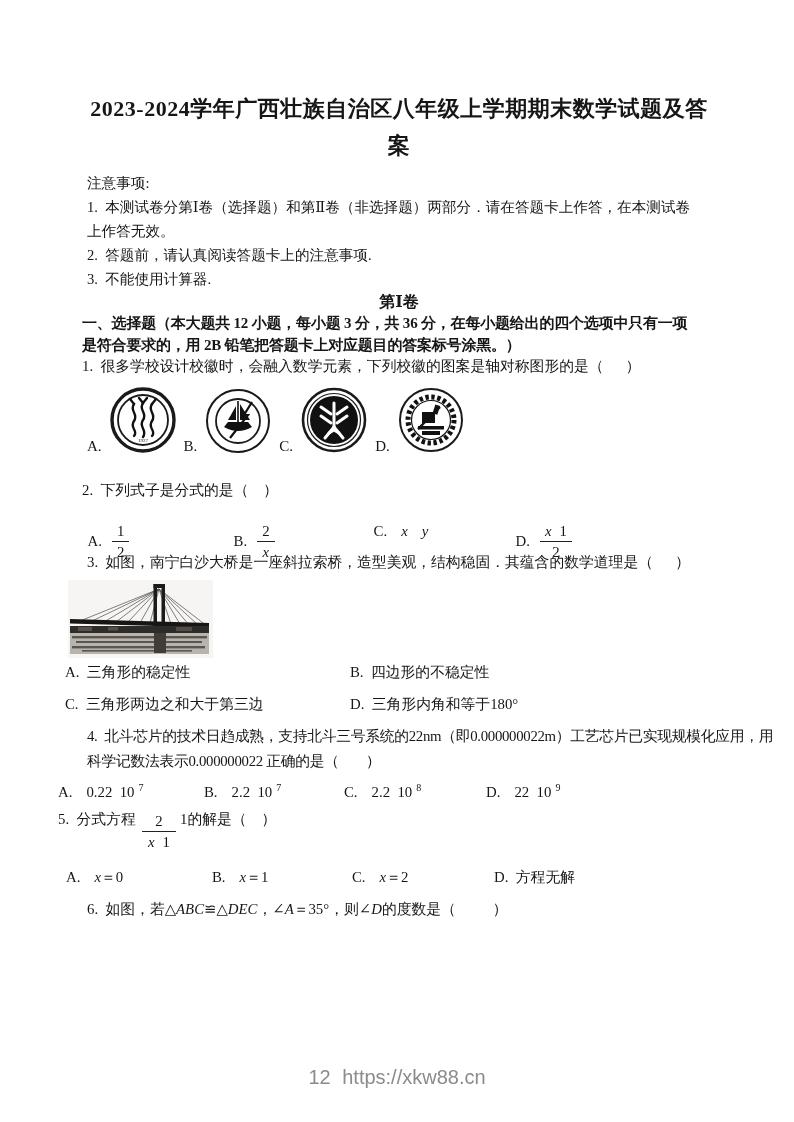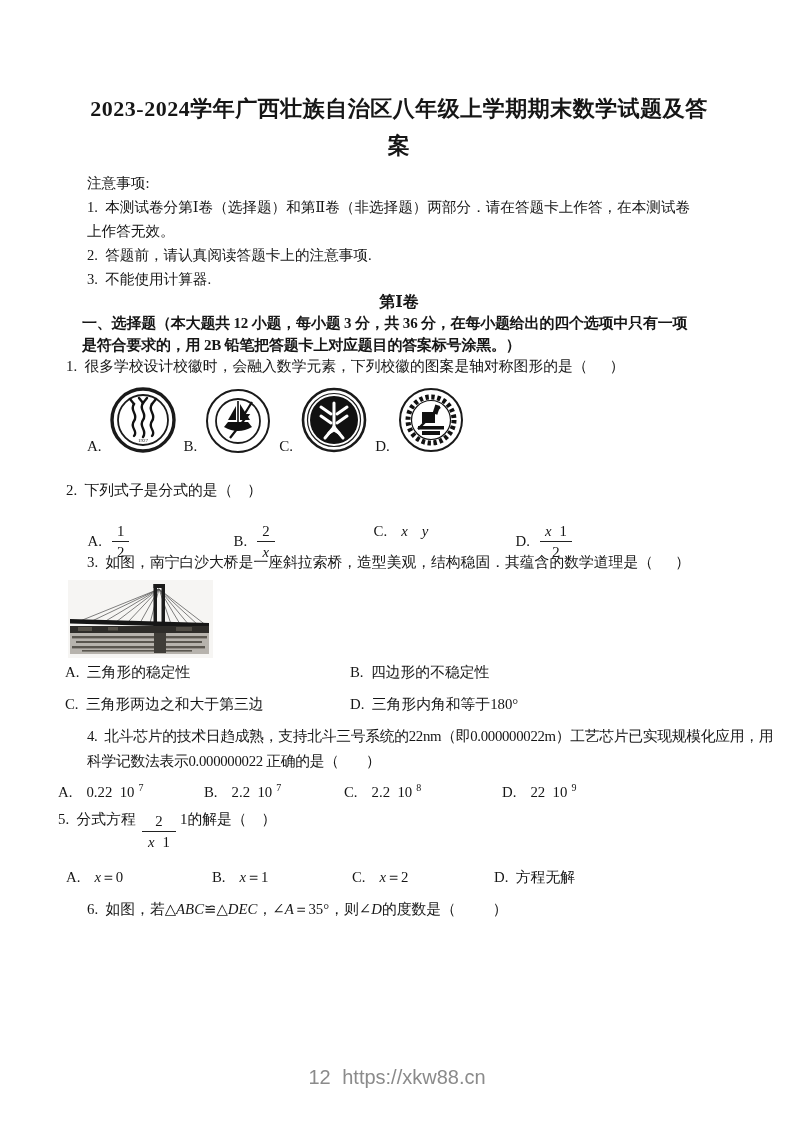--- a/index.html
+++ b/index.html
@@ -9,21 +9,21 @@
     font-family:"Liberation Serif","DejaVu Serif",serif; color:#161616;
     overflow:hidden; margin:0 auto;
   }
   .content { padding:90px 54px 0 58px; }
   .line { white-space:pre; }
   .title { margin:0 30px; text-align:center; font-weight:bold; font-size:22px; line-height:37px; letter-spacing:0.5px; }
   .notice { margin-left:29px; margin-top:7px; font-size:14.6px; line-height:24px; }
   .sec-title { text-align:center; font-weight:bold; font-size:16px; line-height:22px; margin-top:0; }
   .intro { margin-left:24px; font-weight:bold; font-size:15px; line-height:21.5px; letter-spacing:-0.2px; }
   .q { font-size:14.8px; line-height:21px;margin-left:29px; }
-  .ind { margin-left:8px; }
+  .ind { margin-left:24px; }
   .q3line { margin-top:1px; line-height:22px; }
   .q4block { margin-top:5px; line-height:25px; letter-spacing:-0.3px; }
   .badges { margin-left:29px; margin-top:4px; height:78px; display:flex; align-items:flex-end; }
   .blabel { font-size:15px; margin:0 8px 4px 0; }
   .badge { margin-right:8px; }
   .row { position:relative; font-size:14.8px; }
   .opt { position:absolute; top:0; white-space:pre; }
   .frac { display:inline-block; text-align:center; vertical-align:middle; margin-left:10px; }
   .frac .fnum, .frac .fden { display:block; line-height:20px; padding:0 5px; }
   .frac .fden { border-top:1.4px solid #222; }
@@ -192,21 +192,21 @@
 
     <div class="q q4block">
       <div class="line">4.  北斗芯片的技术日趋成熟，支持北斗三号系统的22nm（即0.000000022m）工艺芯片已实现规模化应用，用</div>
       <div class="line">科学记数法表示0.000000022 正确的是（        ）</div>
     </div>
 
     <div class="row" style="height:24px; margin-top:8px;">
       <span class="opt" style="left:0;"><span>A.</span><span class="gap14">0.22  10</span><sup class="e">7</sup></span>
       <span class="opt" style="left:146px;"><span>B.</span><span class="gap14">2.2  10</span><sup class="e">7</sup></span>
       <span class="opt" style="left:286px;"><span>C.</span><span class="gap14">2.2  10</span><sup class="e">8</sup></span>
-      <span class="opt" style="left:444px;"><span>D.</span><span class="gap14">22  10</span><sup class="e">9</sup></span>
+      <span class="opt" style="left:428px;"><span>D.</span><span class="gap14">22  10</span><sup class="e">9</sup></span>
     </div>
 
     <div class="row" style="height:58px; margin-top:4px;">
       <span class="opt line" style="left:0; top:0;">5.  分式方程</span>
       <span class="opt" style="left:84px; top:0;"><span class="fraclow"><span class="fnum">2</span><span class="fden"><span class="it">x</span><span class="gap8">1</span></span></span></span>
       <span class="opt line" style="left:122px; top:0;">1的解是（    ）</span>
     </div>
 
     <div class="row" style="height:24px;margin-left:8px;">
       <span class="opt" style="left:0;"><span>A.</span><span class="it gap14">x</span><span>＝0</span></span>

